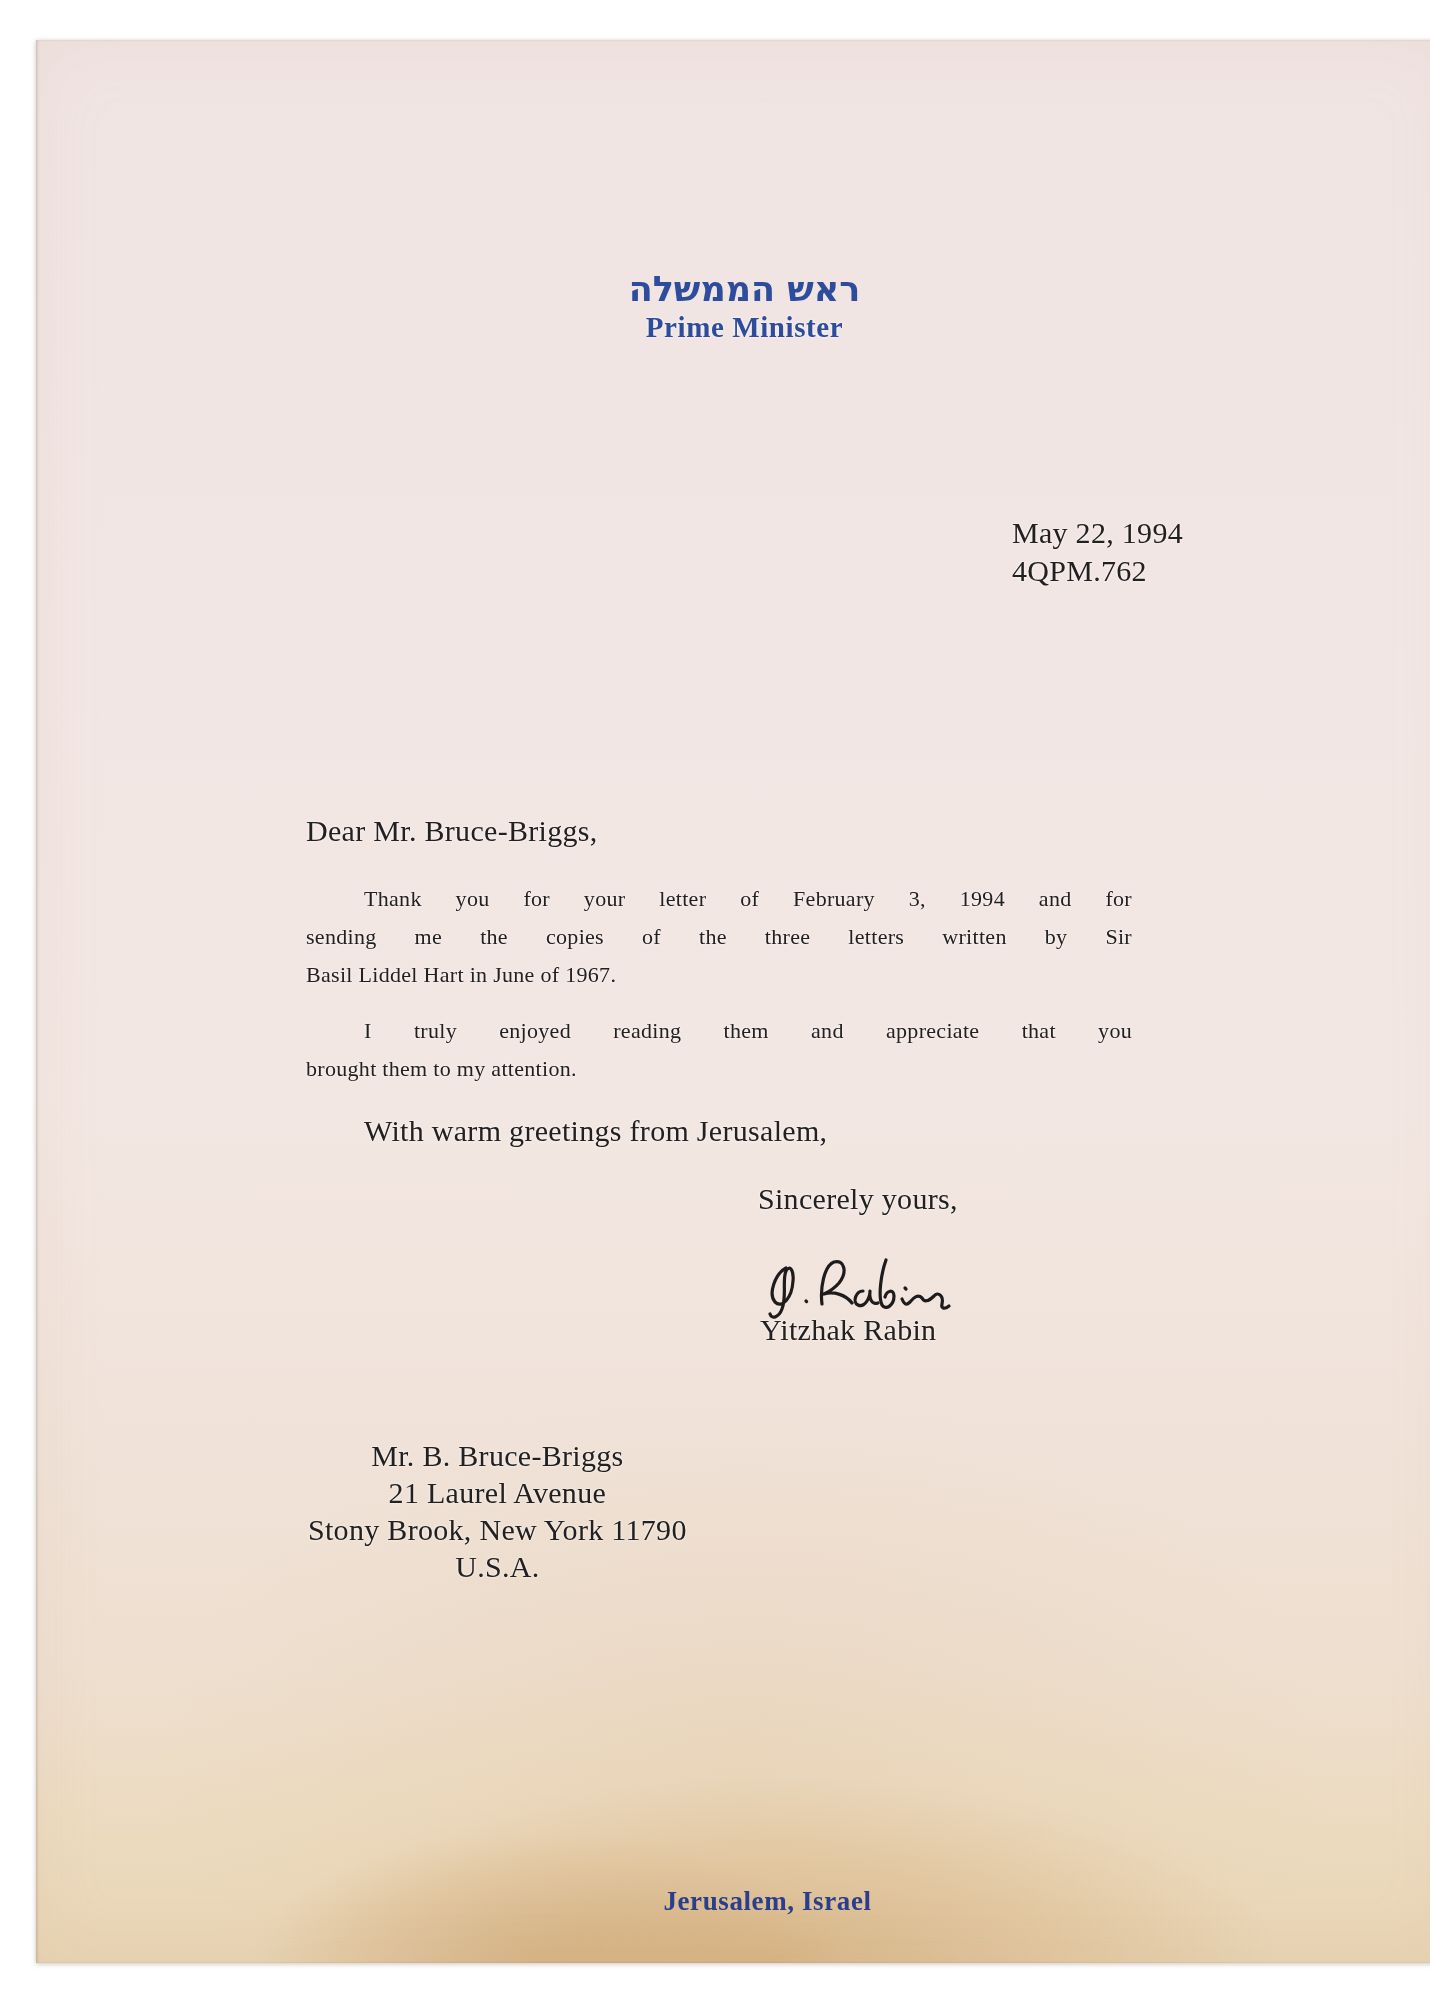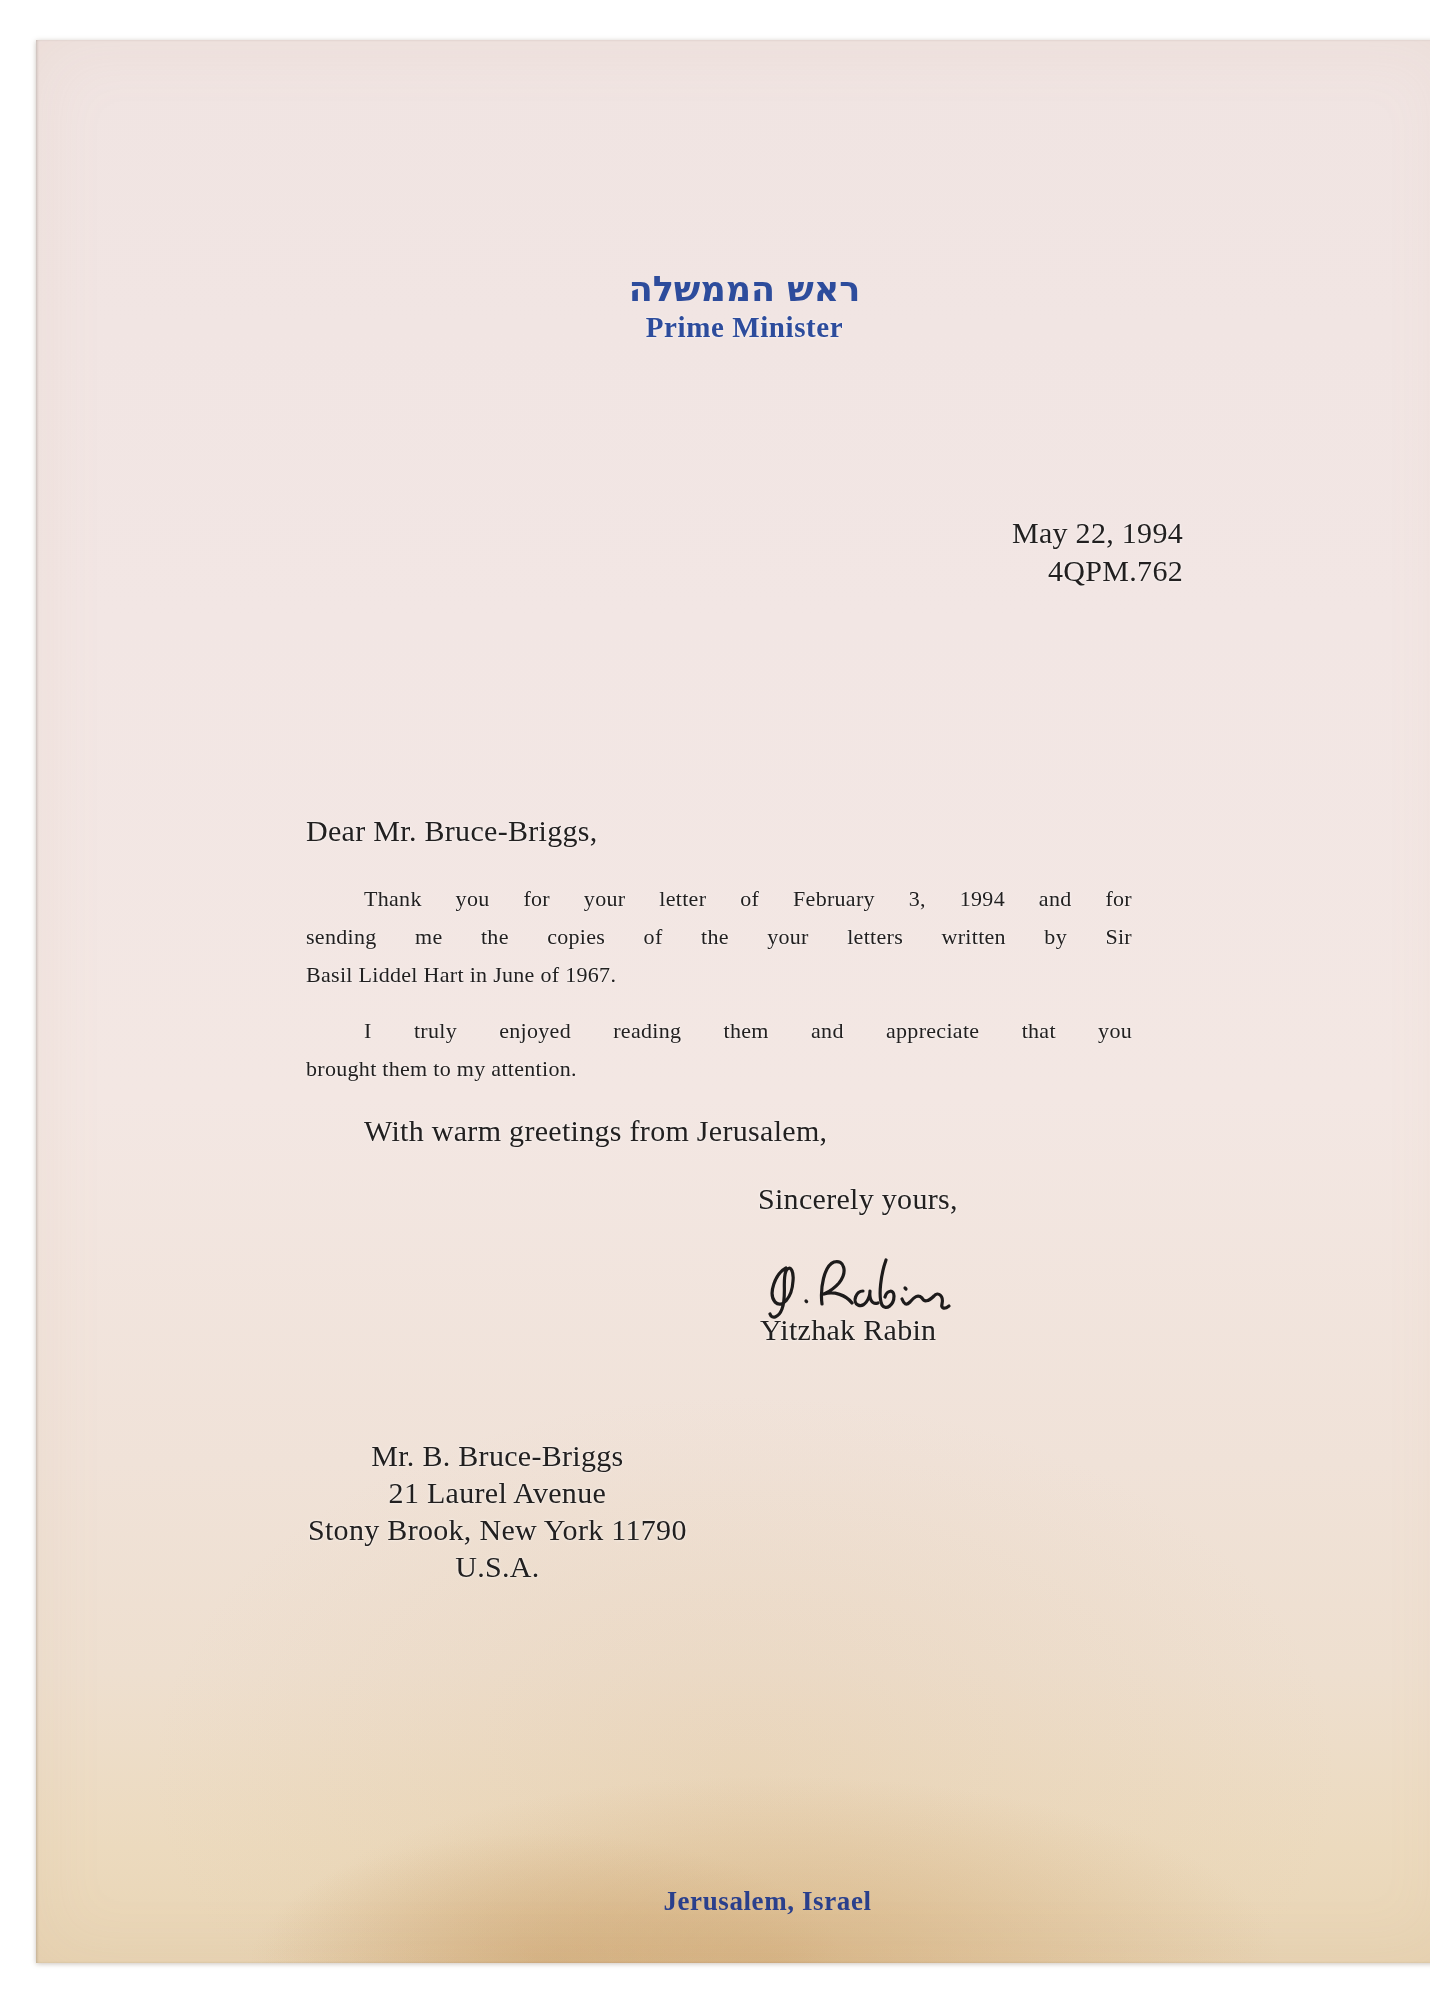--- a/index.html
+++ b/index.html
@@ -33,21 +33,21 @@
     font-weight: bold; font-size: 35px; line-height: 42px;
     color: #2d4c9c;
   }
   .letterhead-english {
     font-weight: bold; font-size: 29px; line-height: 34px;
     color: #2d4c9c; letter-spacing: 0.6px;
   }
 
   .date-block {
     position: absolute; top: 474px; right: 270px;
-    text-align: right; font-size: 30px; line-height: 38px;
+    font-size: 30px; line-height: 38px;
   }
 
   .salutation { position: absolute; left: 270px; top: 772px; font-size: 30px; line-height: 38px; }
 
   .para { position: absolute; left: 270px; width: 826px; font-size: 22px; line-height: 38px; }
   .para-1 { top: 840px; }
   .para-2 { top: 972px; }
   .para .line { text-align: justify; text-align-last: justify; }
   .para .line.first { text-indent: 58px; }
   .para .line.last { text-align-last: left; }
@@ -80,21 +80,21 @@
 
   <div class="date-block">
     <div class="typed">May 22, 1994</div>
     <div class="typed">4QPM.762</div>
   </div>
 
   <div class="salutation typed">Dear Mr. Bruce-Briggs,</div>
 
   <div class="para para-1 typed">
       <div class="line first">Thank you for your letter of February 3, 1994 and for</div>
-      <div class="line">sending me the copies of the your letters written by Sir</div>
+      <div class="line">sending me the copies of the three letters written by Sir</div>
       <div class="line last">Basil Liddel Hart in June of 1967.</div>
     </div>
 
   <div class="para para-2 typed">
       <div class="line first">I truly enjoyed reading them and appreciate that you</div>
       <div class="line last">brought them to my attention.</div>
     </div>
 
   <div class="greeting typed">With warm greetings from Jerusalem,</div>
 

